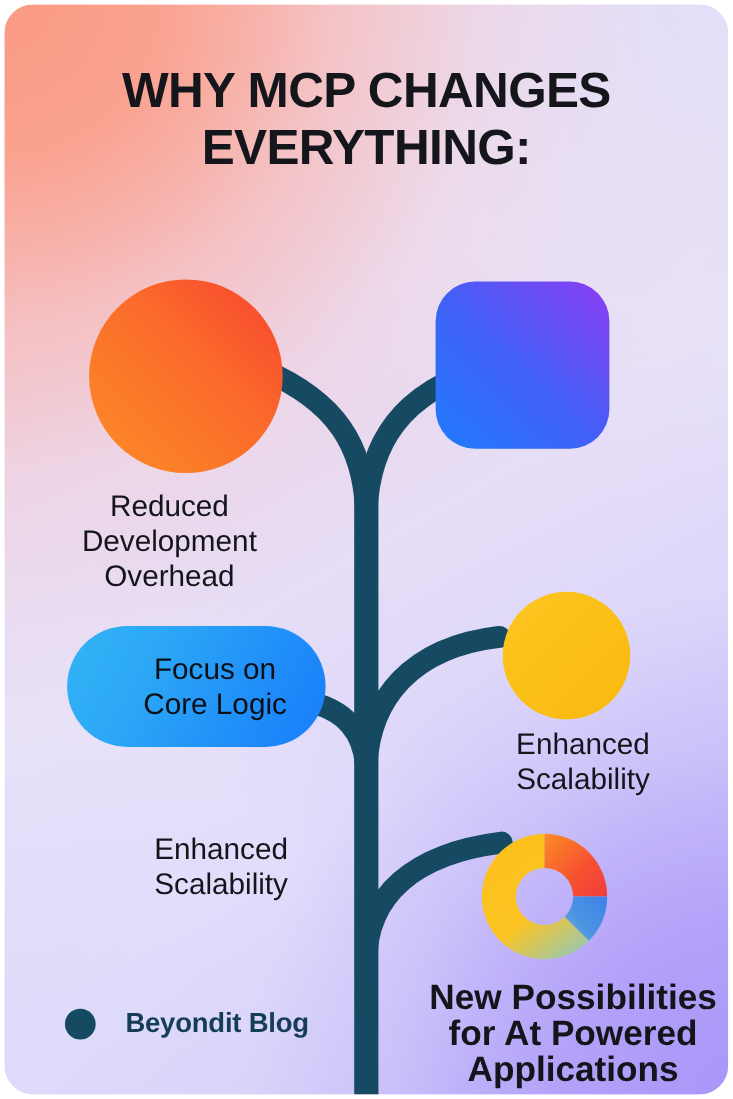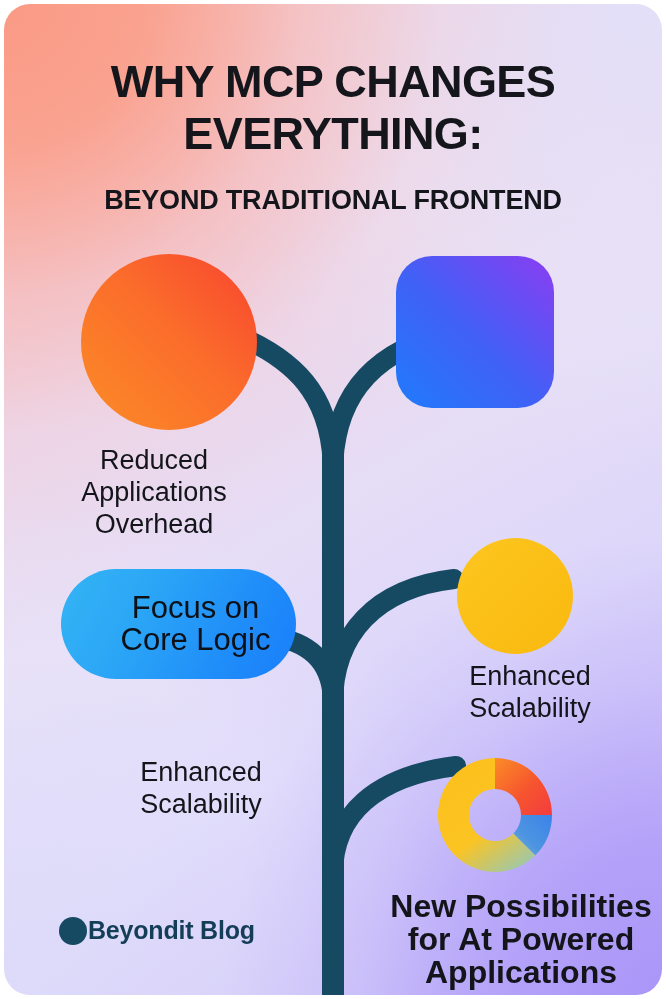--- a/index.html
+++ b/index.html
@@ -109,36 +109,36 @@
     width: 235px;
     height: 110px;
     border-radius: 55px;
     background: linear-gradient(118deg, #34b4f4 0%, #2ba6f6 34%, #1f8df9 72%, #1a7efb 100%);
     display: flex;
     align-items: center;
     justify-content: center;
   }
   #pill-focus .pill-text {
     color: #0d1016;
-    font-size: 31px;
+    font-size: 27px;
     line-height: 32px;
     font-weight: 400;
     text-align: center;
     white-space: pre-line;
     padding-left: 34px;
   }
 
   
   #brand {
     position: absolute;
     left: 55px;
     top: 912px;
     display: flex;
     align-items: center;
-    gap: 1px;
+    gap: 27px;
   }
   #brand-dot {
     width: 28px;
     height: 28px;
     border-radius: 50%;
     background: #164a63;
   }
   #brand-text {
     font-size: 25px;
     font-weight: 700;
@@ -219,24 +219,23 @@
 
         <path d="M0,-57 A57,57 0 1,0 40.3,40.3 L18.4,18.4 A26,26 0 1,1 0,-26 Z" fill="url(#gradDonutYellow)"></path>
 
         <path d="M0,-57 A57,57 0 0,1 57,0 L26,0 A26,26 0 0,0 0,-26 Z" fill="url(#gradDonutRed)"></path>
 
         <path d="M57,0 A57,57 0 0,1 40.3,40.3 L18.4,18.4 A26,26 0 0,0 26,0 Z" fill="url(#gradDonutBlue)"></path>
       </g>
     </svg>
 
     <div class="title">WHY MCP CHANGES EVERYTHING:</div>
-    <div class="subtitle">BEYOND TRADITIONAL FRONTEND</div>
 
     <div class="node-label" id="label-reduced">Reduced
-Applications
+Development
 Overhead</div>
 
 
     <div class="node-label" id="label-scalability-r">Enhanced
 Scalability</div>
 
     <div class="node-label" id="label-scalability-l">Enhanced
 Scalability</div>
 
     <div id="label-possibilities">New Possibilities

